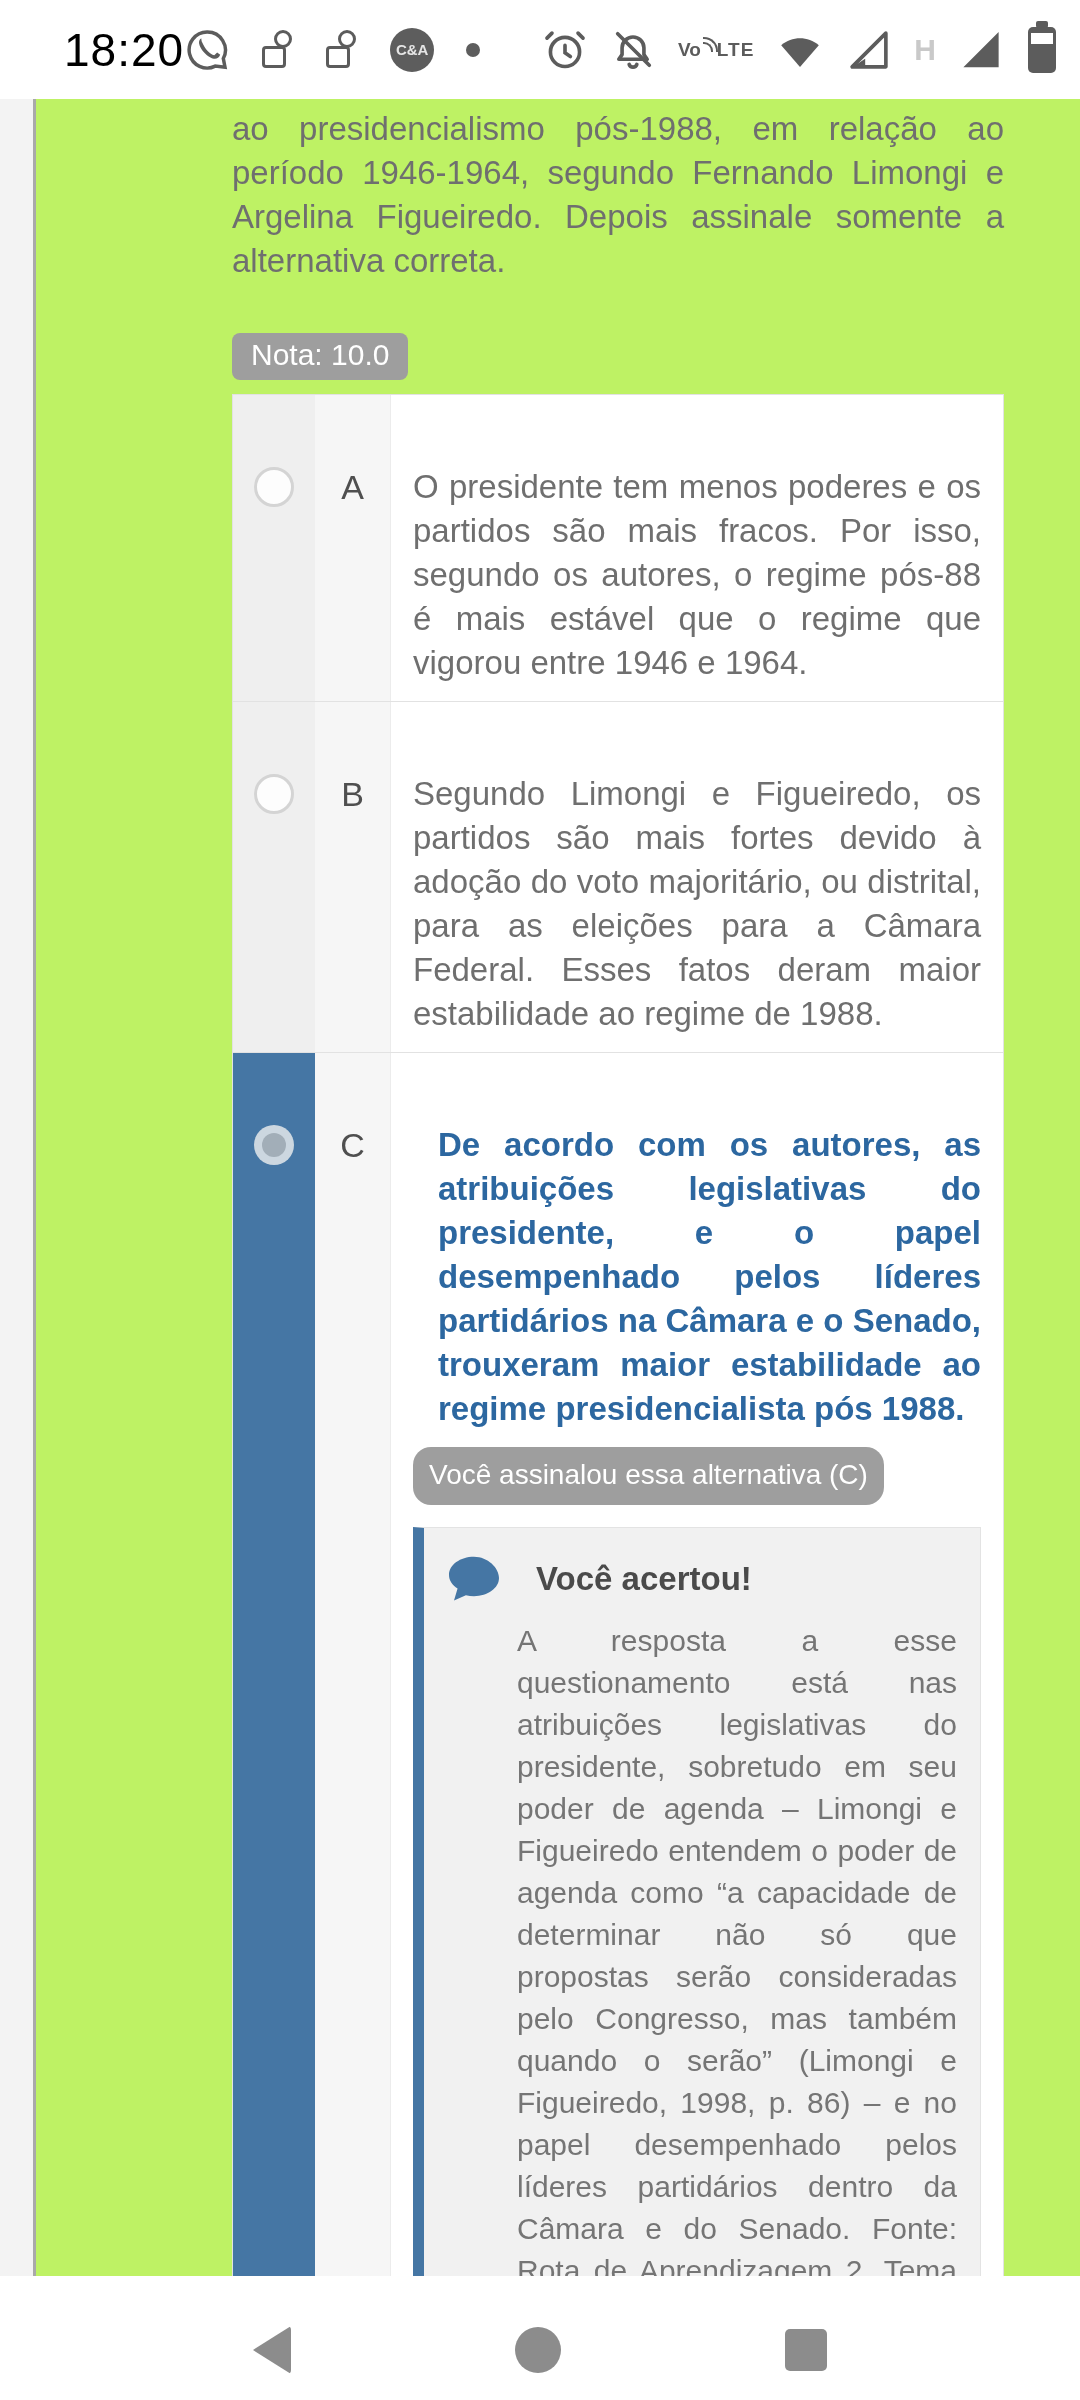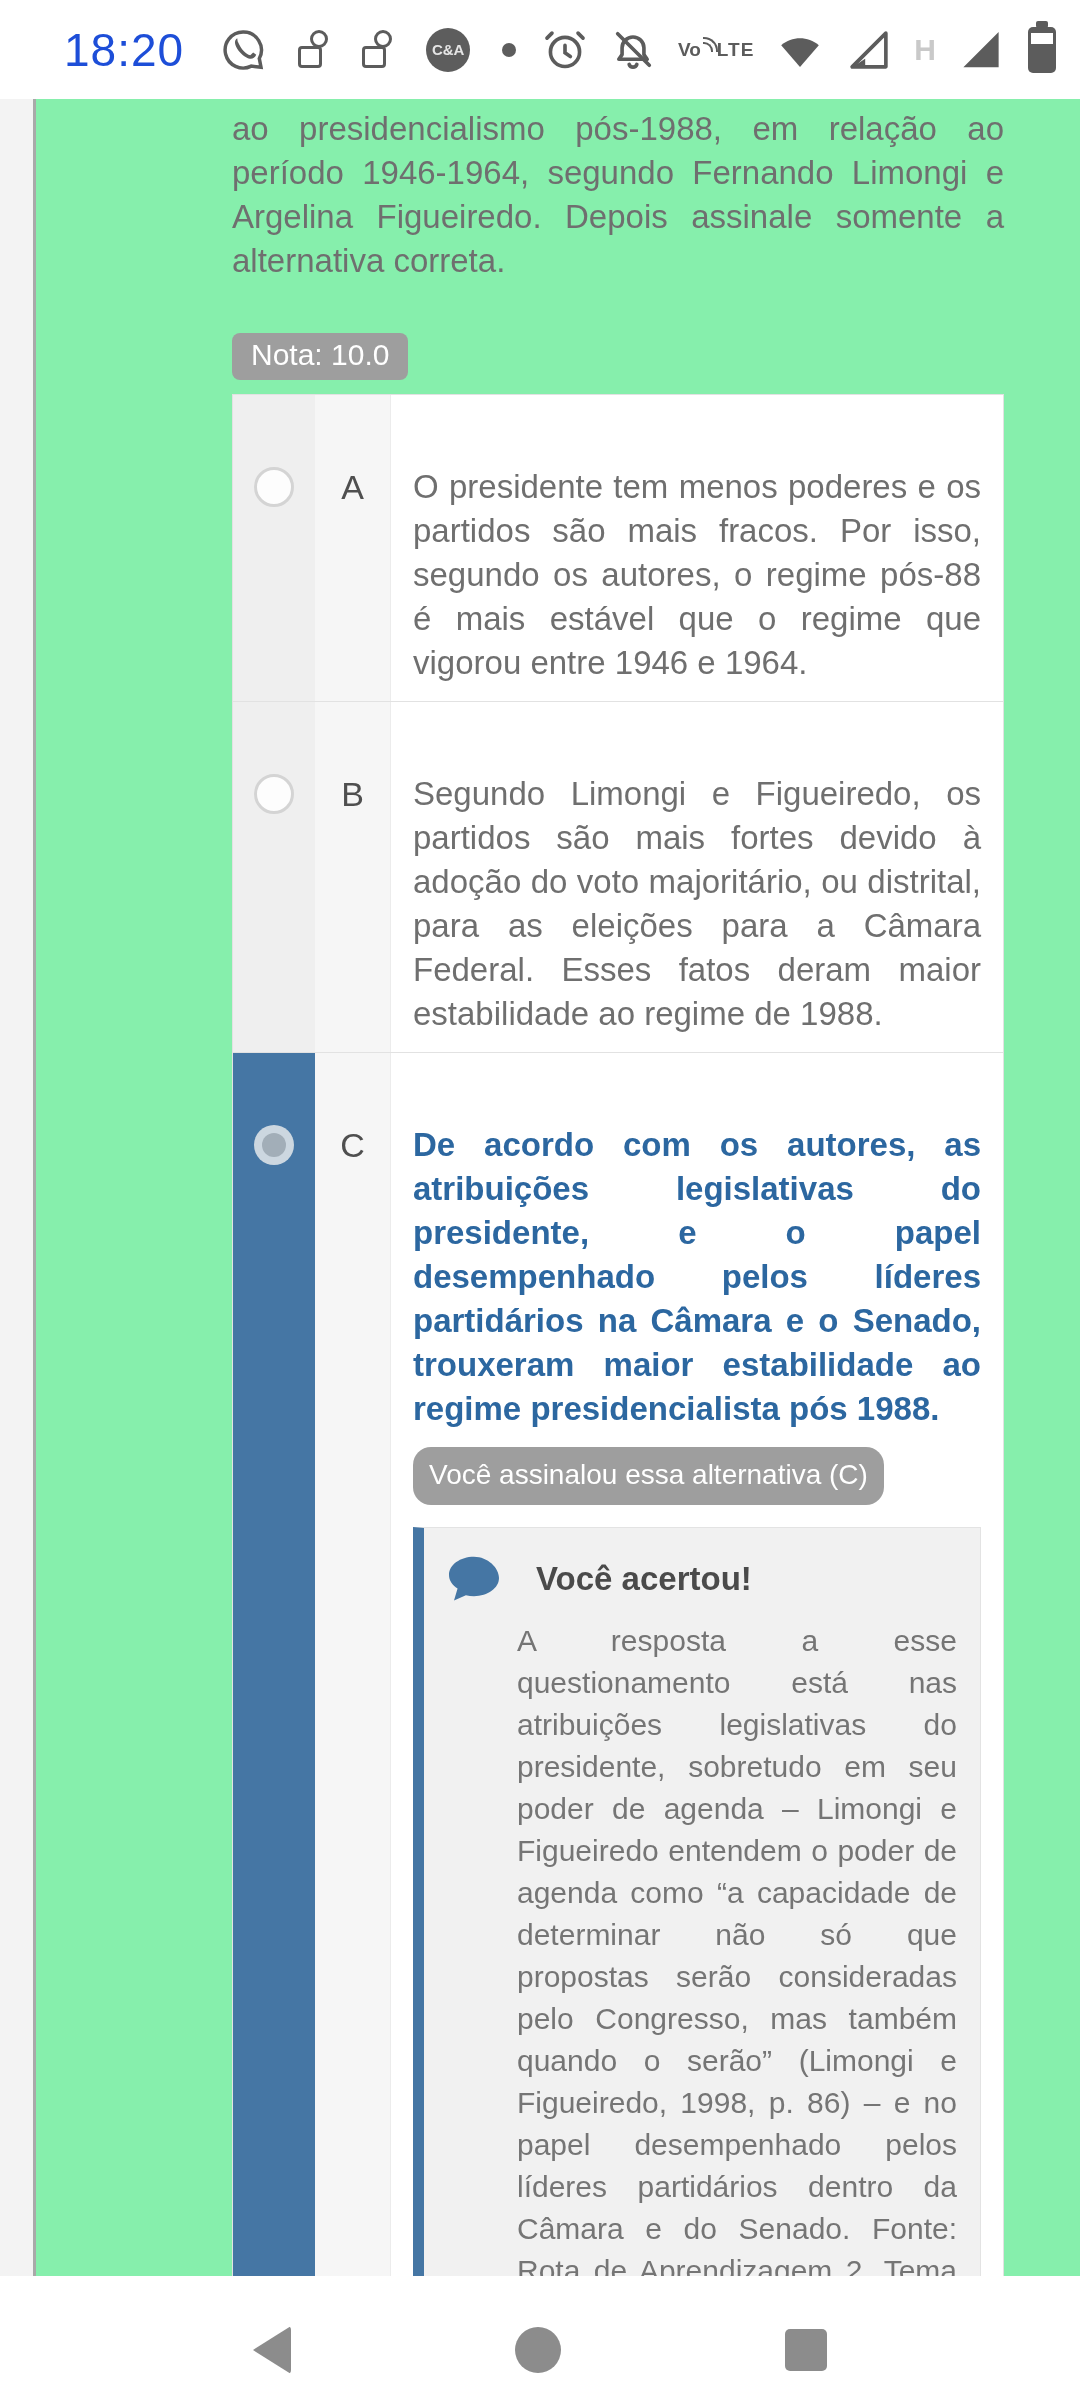--- a/index.html
+++ b/index.html
@@ -7,21 +7,21 @@
     width:1080px;height:2400px;position:relative;overflow:hidden;
     background:#ffffff;font-family:"Liberation Sans", sans-serif;
     -webkit-font-smoothing:antialiased;
   }
   
   .statusbar{
     position:absolute;top:0;left:0;width:1080px;height:99px;
     display:flex;align-items:center;background:#ffffff;
     padding:0 24px 0 64px;box-sizing:border-box;color:#555;
   }
-  .sb-time{font-size:46px;color:#1d4ed8;letter-spacing:1px;margin-right:36px;}
+  .sb-time{font-size:46px;color:#000000;letter-spacing:1px;}
   .sb-left{display:flex;align-items:center;gap:32px;}
   .sb-right{margin-left:auto;display:flex;align-items:center;gap:22px;}
   .sb-icon{display:inline-flex;align-items:center;justify-content:center;}
   .person{width:32px;height:44px;position:relative;}
   .person::before{content:"";position:absolute;right:2px;top:2px;width:12px;height:12px;border:3px solid #5c5c5c;border-radius:50%;}
   .person::after{content:"";position:absolute;left:0px;top:18px;width:18px;height:16px;border:3px solid #5c5c5c;border-radius:4px;}
   .ca-badge{width:44px;height:44px;border-radius:50%;background:#5d5d5d;color:#e5e5e5;
     display:flex;align-items:center;justify-content:center;font-size:15px;font-weight:bold;letter-spacing:0;}
   .notif-dot{width:14px;height:14px;border-radius:50%;background:#5d5d5d;}
   .volte{display:flex;flex-direction:row;align-items:flex-start;line-height:1;color:#5c5c5c;font-weight:bold;}
@@ -29,21 +29,21 @@
   .volte .t2{font-size:19px;letter-spacing:1px;}
   .volte .waves{width:14px;height:12px;position:relative;display:inline-block;}
   .volte .waves::before{content:"";position:absolute;left:0;bottom:0;width:8px;height:8px;border:2.5px solid #5c5c5c;border-left:none;border-bottom:none;border-radius:0 9px 0 0;}
   .volte .waves::after{content:"";position:absolute;left:0;bottom:0;width:13px;height:13px;border:2.5px solid #5c5c5c;border-left:none;border-bottom:none;border-radius:0 14px 0 0;}
   .h-label{font-size:30px;font-weight:bold;color:#c9c9c9;}
   .battery{width:28px;height:46px;border-radius:5px;background:#5c5c5c;position:relative;margin-left:2px;}
   .battery::before{content:"";position:absolute;top:-6px;left:8px;width:12px;height:7px;border-radius:2px;background:#5c5c5c;}
   .battery::after{content:"";position:absolute;top:6px;left:3px;right:3px;height:11px;background:#ffffff;}
   
   .viewport{
-    position:absolute;top:99px;left:0;width:1080px;height:2177px;overflow:hidden;background:#86efac;
+    position:absolute;top:99px;left:0;width:1080px;height:2177px;overflow:hidden;background:#bef264;
   }
   .gutter{
     position:absolute;left:0;top:0;bottom:0;width:33px;background:#f3f3f3;border-right:3px solid #a9a9a9;
   }
   .main{position:absolute;left:232px;top:0;width:772px;}
   .question{
     margin:8px 0 0 0;font-size:33px;line-height:44px;color:#6f6f6f;text-align:justify;
   }
   .score-badge{
     display:inline-block;margin-top:50px;background:#9e9e9e;color:#fff;
@@ -64,21 +64,21 @@
   .col-letter{
     width:75px;flex:none;background:#f6f6f6;color:#4f4f4f;font-size:34px;
     padding-top:70px;text-align:center;line-height:44px;box-sizing:border-box;
   }
   .col-text{
     flex:1;padding:70px 22px 16px 22px;border-left:1px solid #ececec;
     font-size:33px;line-height:44px;color:#6f6f6f;text-align:justify;box-sizing:border-box;min-width:0;
   }
   .option.selected .col-text{padding-bottom:0;}
   .opt-paragraph{margin:0;}
-  .option.selected .opt-paragraph{color:#2c67a0;font-weight:bold;}
+  .option.selected .opt-paragraph{color:#2c67a0;font-weight:bold;margin-left:25px;}
   .assinalou-badge{
     display:inline-block;margin-top:16px;background:#9e9e9e;color:#fff;
     font-size:28px;padding:6px 16px 8px 16px;border-radius:18px;font-weight:normal;
   }
   .feedback{
     margin-top:22px;background:#f1f1f1;border:1px solid #e3e3e3;border-left:11px solid #4576a4;
     padding:26px 0 30px 0;
   }
   .fb-head{display:flex;align-items:center;gap:33px;padding-left:21px;}
   .fb-title{font-size:33px;font-weight:bold;color:#4a4a4a;}

